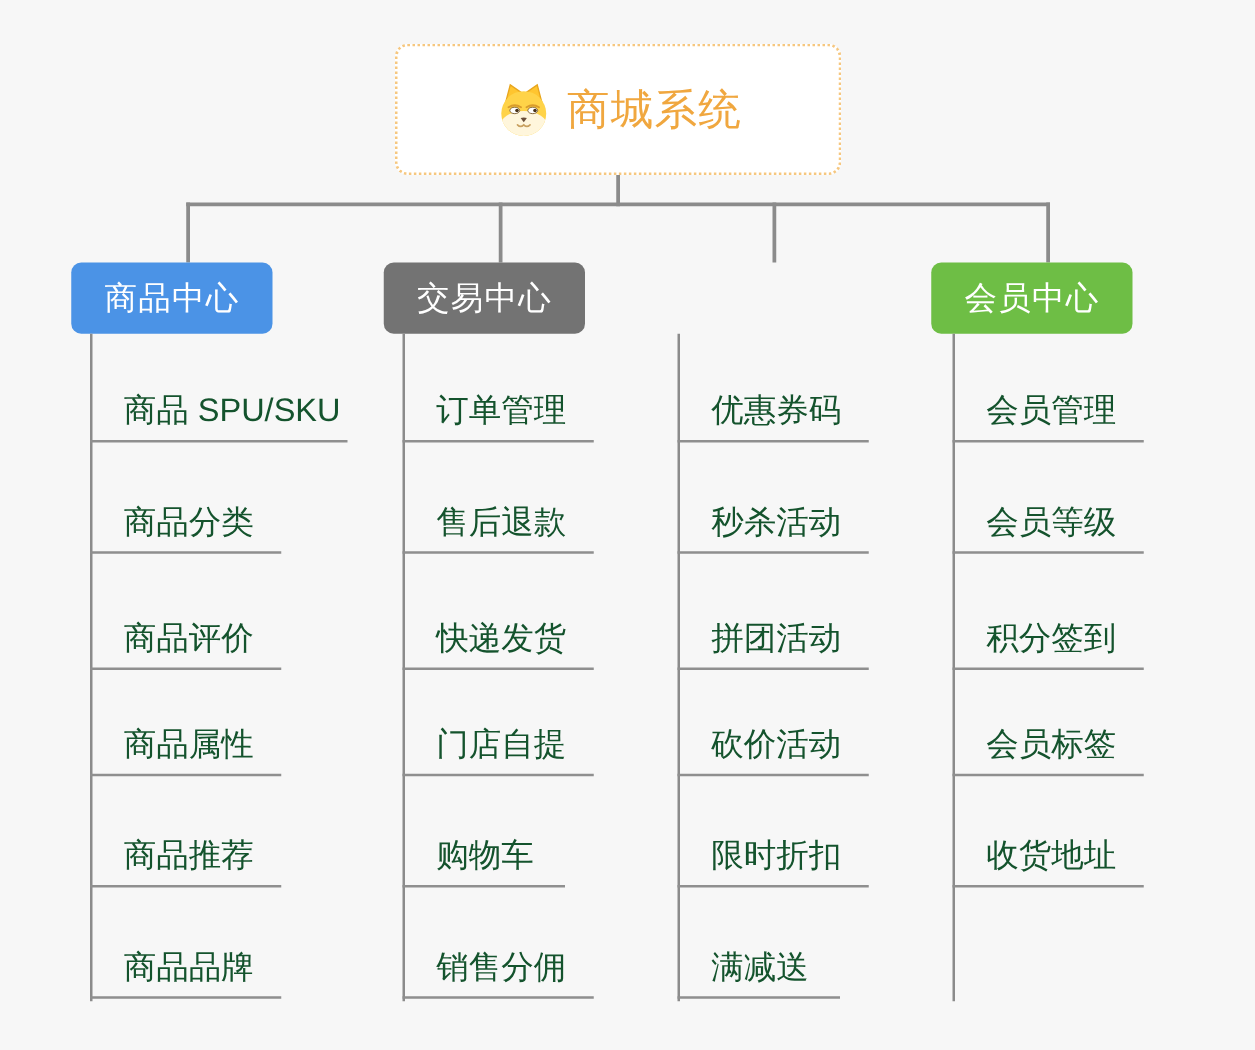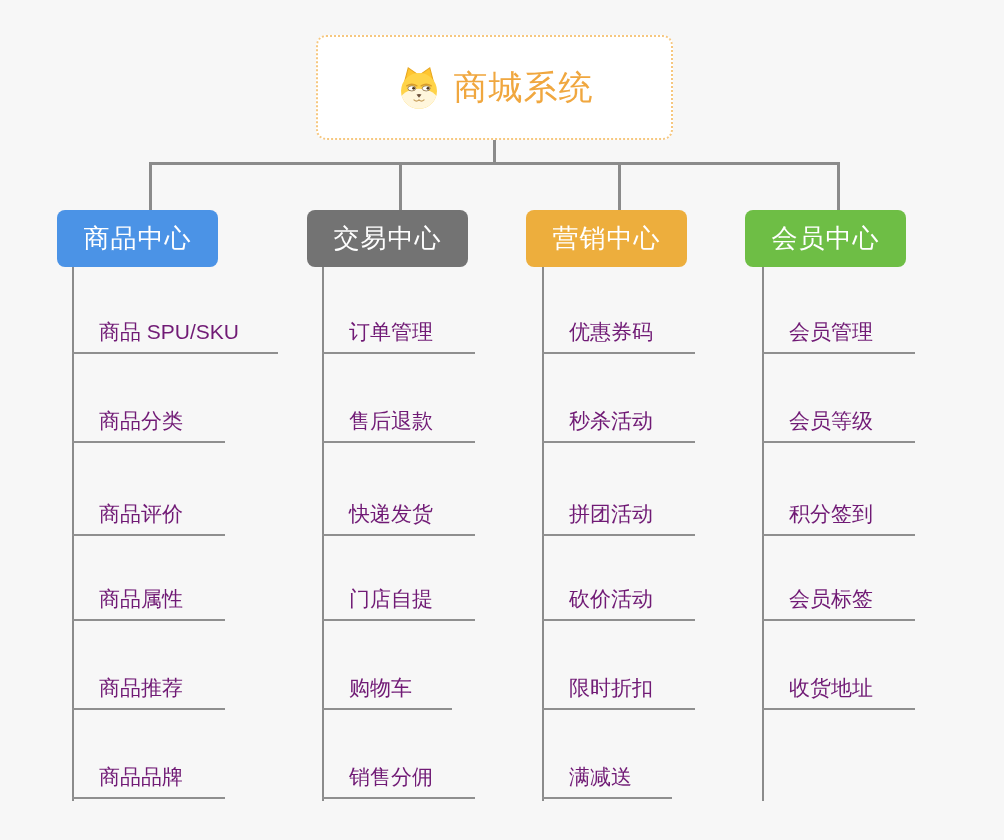--- a/index.html
+++ b/index.html
@@ -39,21 +39,21 @@
   .column{position:absolute;top:267px;width:240px;height:534px;}
   .col1{left:72px}.col2{left:322px}.col3{left:542px}.col4{left:762px}
   .column::before{
     content:"";position:absolute;left:0;top:0;width:2px;height:534px;background:#8b8b8b;
   }
   .item{
     position:absolute;left:0;width:153px;height:42px;box-sizing:border-box;
     border-bottom:2px solid #8f8f8f;
     display:flex;align-items:flex-end;
     padding:0 0 6px 27px;
-    font-size:21px;color:#701a75;white-space:nowrap;
+    font-size:26px;color:#14532d;white-space:nowrap;
   }
   .item.long{width:206px}
   .item.short{width:130px}
   .item:nth-child(1){top:45px}
   .item:nth-child(2){top:134px}
   .item:nth-child(3){top:227px}
   .item:nth-child(4){top:312px}
   .item:nth-child(5){top:401px}
   .item:nth-child(6){top:490px}
 </style>
@@ -87,21 +87,20 @@
 
   <div class="line root-drop"></div>
   <div class="line bus"></div>
   <div class="line stub s1"></div>
   <div class="line stub s2"></div>
   <div class="line stub s3"></div>
   <div class="line stub s4"></div>
 
   <div class="branch b1" style="background: rgb(75, 147, 230);">商品中心</div>
   <div class="branch b2" style="background: #737373;">交易中心</div>
-  <div class="branch b3" style="background: rgb(237, 174, 61);">营销中心</div>
   <div class="branch b4" style="background: rgb(110, 190, 69);">会员中心</div>
 
   <div class="column col1">
     <div class="item long">商品 SPU/SKU</div>
     <div class="item">商品分类</div>
     <div class="item">商品评价</div>
     <div class="item">商品属性</div>
     <div class="item">商品推荐</div>
     <div class="item">商品品牌</div>
   </div>

